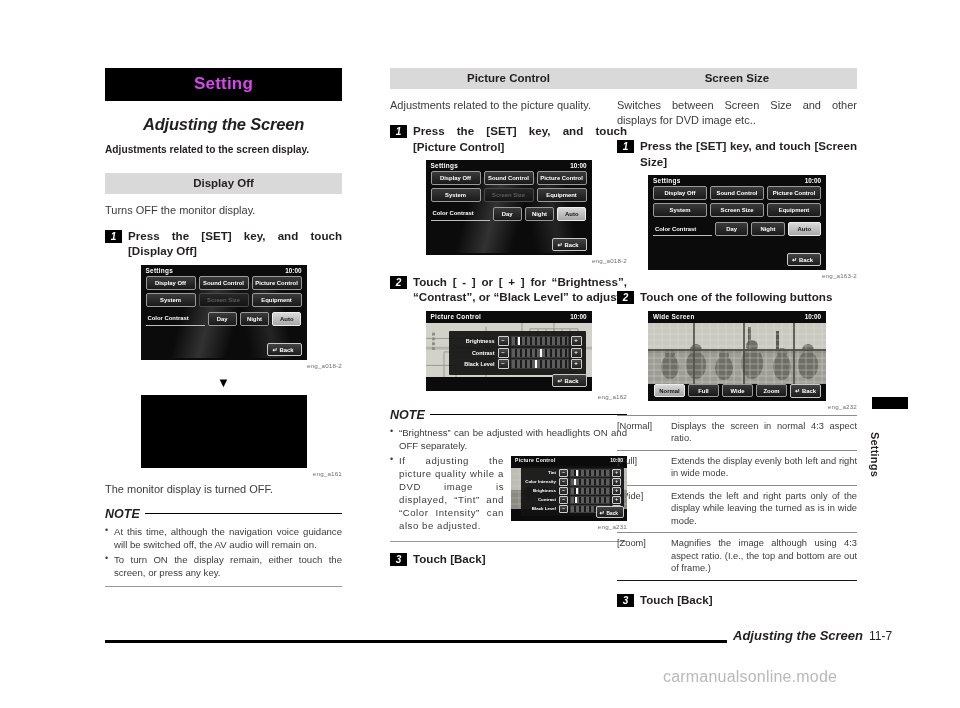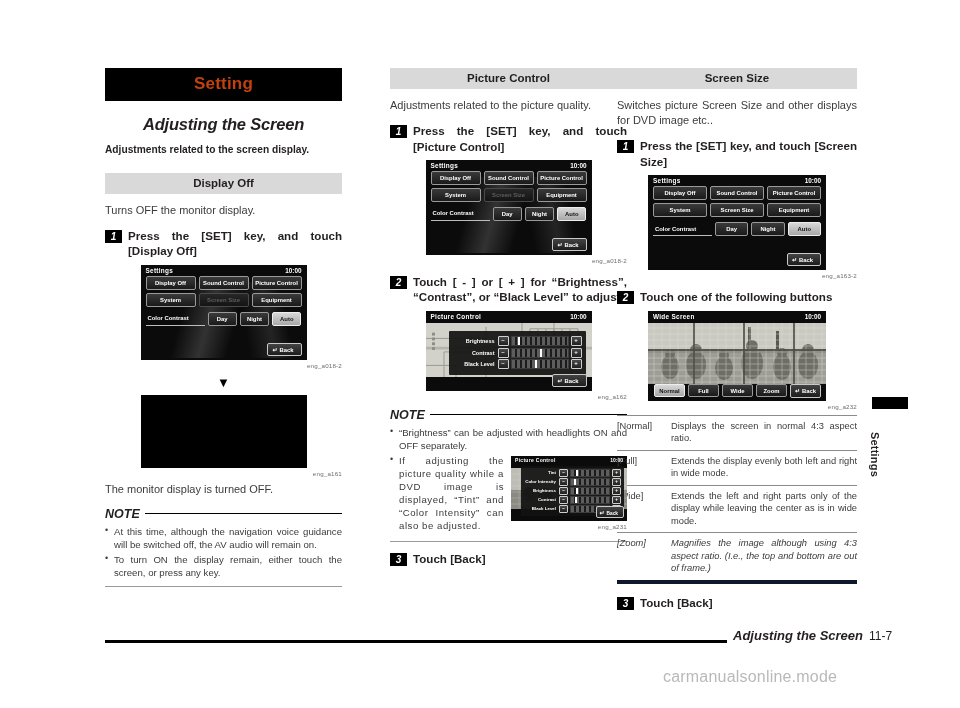--- a/index.html
+++ b/index.html
@@ -11,21 +11,21 @@
   .page{position:absolute;left:0;top:0;width:960px;height:708px;}
 
   
   .col{position:absolute;top:68px;width:237px;}
   #col1{left:105px;}
   #col2{left:390px;}
   #col3{left:617px;width:240px;}
 
   
   .blackbar{
-    background:#000;color:#c2410c;text-align:center;
+    background:#000;color:#d946ef;text-align:center;
     font-weight:bold;font-size:17px;padding:6px 0 7px;
     letter-spacing:.2px;
   }
   .h-italic{
     text-align:center;font-style:italic;font-weight:bold;
     font-size:16.5px;margin:14px 0 9px;letter-spacing:-.2px;
   }
   .lead-bold{font-weight:bold;font-size:10.2px;line-height:1.35;margin-bottom:16px;}
   .greybar{
     background:#d9d9d9;text-align:center;font-weight:bold;
@@ -137,21 +137,21 @@
   .wsbtns .btn{flex:1;padding:2.5px 0;}
   .wsbtns .backbtn{flex:1;text-align:center;padding:2.5px 0;}
 
   
   table.desc{border-collapse:collapse;width:100%;margin-top:5px;}
   table.desc td{
     font-size:9.3px;line-height:1.35;color:#3b3b3b;
     padding:4px 0 5px;vertical-align:top;
     border-top:1px solid #8c8c8c;
   }
-  table.desc tr:last-child td{border-bottom:4px solid #0f172a;font-style:italic;}
+  table.desc tr:last-child td{border-bottom:1px solid #0f172a;}
   td.key{width:54px;padding-right:4px;}
   td.val{text-align:justify;}
 
   
   .sidetab{position:absolute;left:872px;top:397px;width:36px;height:12px;background:#000;}
   .sidetxt{
     position:absolute;left:869px;top:432px;font-weight:bold;font-size:11px;
     writing-mode:vertical-rl;letter-spacing:.2px;
   }
 
@@ -421,21 +421,21 @@
 
     <div class="step" style="margin-top:9px;">
       <span class="num">3</span>
       <span class="step-txt">Touch [Back]</span>
     </div>
   </div>
 
   <div class="col" id="col3">
 
     <div class="greybar">Screen Size</div>
-    <div class="body-txt just">Switches picture Screen Size and other displays for DVD image etc..</div>
+    <div class="body-txt just">Switches between Screen Size and other displays for DVD image etc..</div>
 
     <div class="step">
       <span class="num">1</span>
       <span class="step-txt just">Press the [SET] key, and touch [Screen Size]</span>
     </div>
 
     <div class="dev" style="width:178px;height:95px;">
       <div class="dev-bar">
         <span class="t">Settings</span>
         <span>10:00</span>
@@ -518,21 +518,21 @@
         <tr>
           <td class="key">[Normal]</td>
           <td class="val">Displays the screen in normal 4:3 aspect ratio.</td>
         </tr>
         <tr>
           <td class="key">[Full]</td>
           <td class="val">Extends the display evenly both left and right in wide mode.</td>
         </tr>
         <tr>
           <td class="key">[Wide]</td>
-          <td class="val">Extends the left and right parts only of the display while leaving the center as is in wide mode.</td>
+          <td class="val">Extends the left and right parts only of the display while leaving the turned as is in wide mode.</td>
         </tr>
         <tr>
           <td class="key">[Zoom]</td>
           <td class="val">Magnifies the image although using 4:3 aspect ratio. (I.e., the top and bottom are out of frame.)</td>
         </tr>
       </tbody>
     </table>
 
     <div class="step" style="margin-top:11px;">
       <span class="num">3</span>

